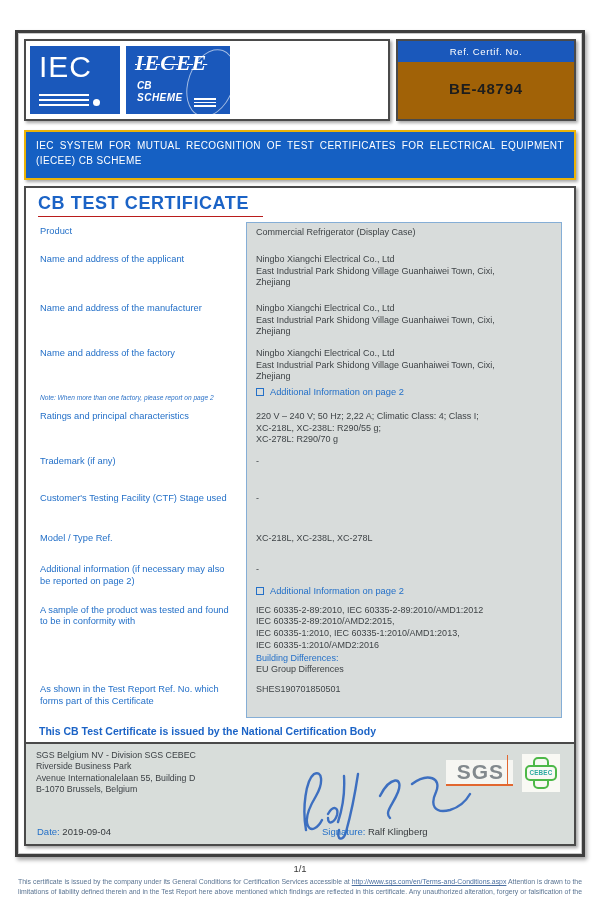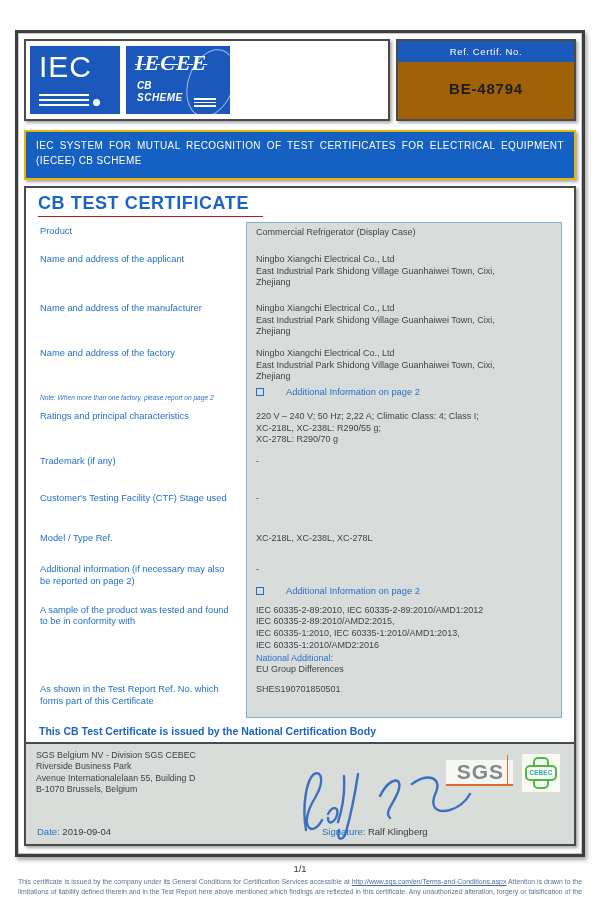--- a/index.html
+++ b/index.html
@@ -59,21 +59,21 @@
   .val { flex:1; background:#d8dcdb; border-left:1px solid #85aed6; border-right:1px solid #85aed6; padding:4px 9px; font-size:9px; color:#3f4447; line-height:1.3; }
   .pre { white-space:pre-line; }
   .row:first-child .val { border-top:1px solid #85aed6; }
   .row.last .val { border-bottom:1px solid #85aed6; }
 
   .r-product{min-height:28px} .r-applicant{min-height:49px} .r-manufacturer{min-height:45px}
   .r-factory{min-height:63px} .r-ratings{min-height:45px} .r-trademark{min-height:37px}
   .r-ctf{min-height:40px} .r-model{min-height:31px} .r-additional{min-height:40px}
   .r-conformity{min-height:70px} .r-report{min-height:38px}
 
-  .cbx-row { color:#2470c8; font-size:9.3px; display:flex; align-items:center; gap:22px; margin-top:3px; }
+  .cbx-row { color:#2470c8; font-size:9.3px; display:flex; align-items:center; gap:6px; margin-top:3px; }
   .cbx { width:8px; height:8px; border:1.3px solid #2470c8; display:inline-block; background:transparent; flex:0 0 auto; }
   .gap-top { margin-top:9px; }
   .note { font-size:6.6px; font-style:italic; color:#2f74c8; padding-bottom:3px; }
   .natdiff-l { color:#2470c8; margin-top:1px; }
 
   .issued { color:#1b63c6; font-weight:bold; font-size:10.5px; padding:7px 0 5px 1px; }
 
   
   .ncb { flex:1; margin:0 -12px; border-top:2px solid #4a4a4a; background:#d8ddda; position:relative; padding:6px 10px; }
   .ncb-addr { white-space:pre-line; font-size:8.8px; color:#3d4246; line-height:1.3; width:310px; }
@@ -227,21 +227,21 @@
 
         <div class="row r-conformity">
           <div class="lbl">
               <span>A sample of the product was tested and found to be in conformity with</span>
             </div>
           <div class="val">
             <div class="pre">IEC 60335-2-89:2010, IEC 60335-2-89:2010/AMD1:2012
 IEC 60335-2-89:2010/AMD2:2015,
 IEC 60335-1:2010, IEC 60335-1:2010/AMD1:2013,
 IEC 60335-1:2010/AMD2:2016</div>
-            <div class="natdiff-l">National Additional:</div>
+            <div class="natdiff-l">Building Differences:</div>
             <div>EU Group Differences</div>
           </div>
         </div>
 
         <div class="row r-report last">
           <div class="lbl">
               <span>As shown in the Test Report Ref. No. which forms part of this Certificate</span>
             </div>
           <div class="val">SHES190701850501</div>
         </div>

